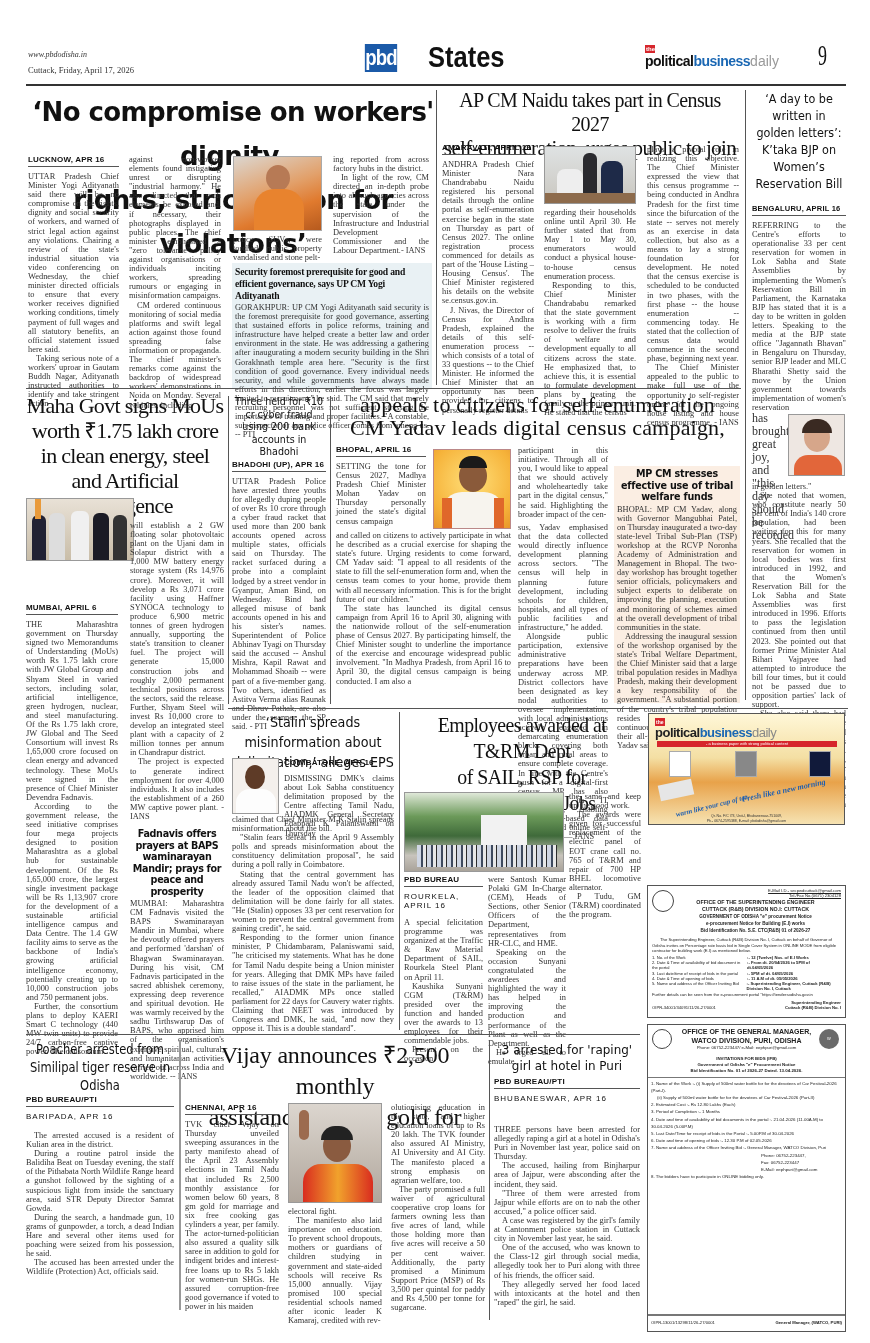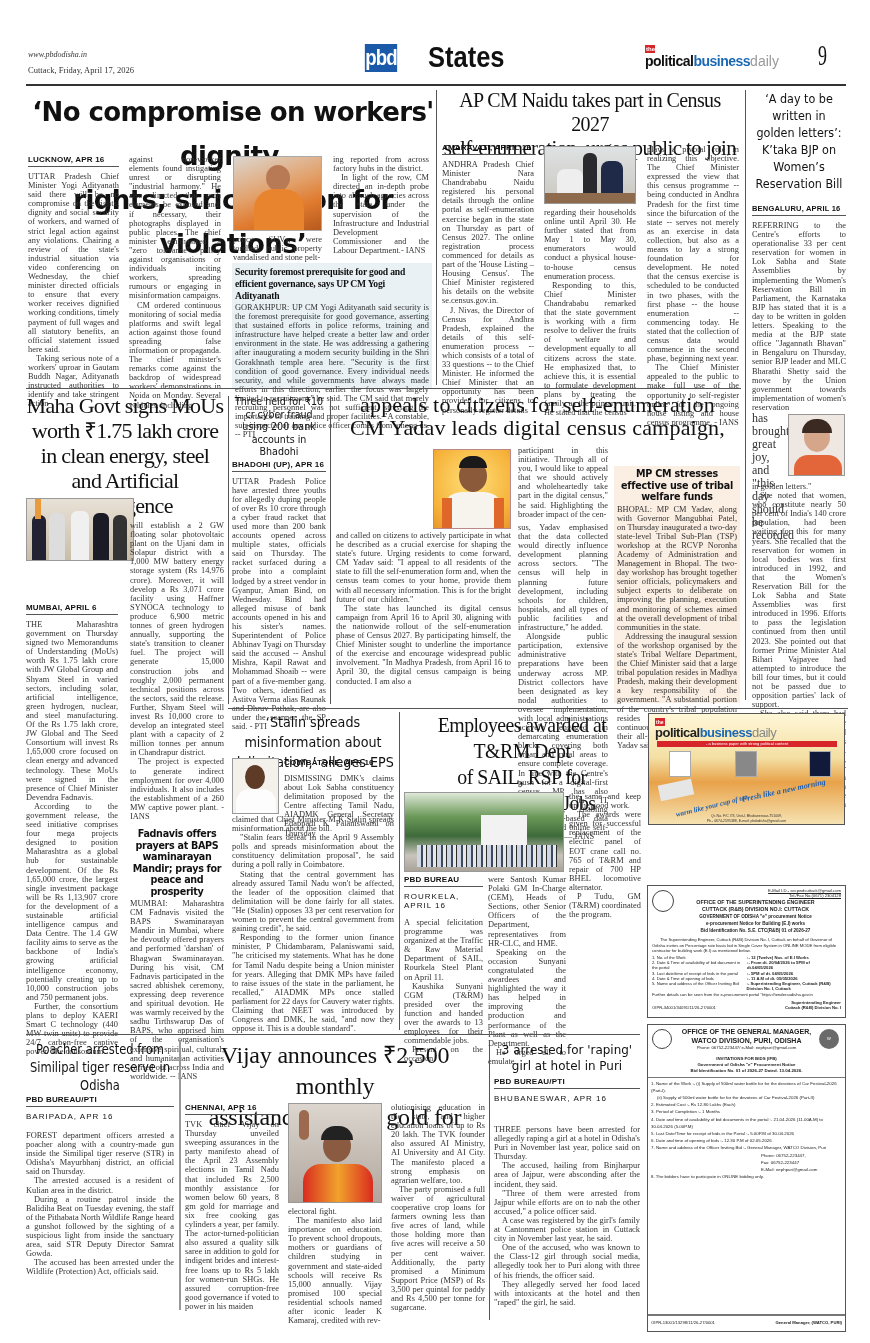--- a/index.html
+++ b/index.html
@@ -150,20 +150,26 @@
   <div class="dl" style="margin-top:2px">BHADOHI (UP), APR 16</div>
   <div class="txt" style="margin-top:4px">UTTAR Pradesh Police have arrested three youths for allegedly duping people of over Rs 10 crore through a cyber fraud racket that used more than 200 bank accounts opened across multiple states, officials said on Thursday. The racket surfaced during a probe into a complaint lodged by a street vendor in Gyanpur, Aman Bind, on Wednesday. Bind had alleged misuse of bank accounts opened in his and his sister's names. Superintendent of Police Abhinav Tyagi on Thursday said the accused -- Anshul Mishra, Kapil Rawat and Mohammad Shoaib -- were part of a five-member gang. Two others, identified as Astitva Verma alias Raunak and Dhruv Pathak, are also under the scanner, the SP said. - PTI</div>
 </div>
 <div class="vr" style="left:330px;top:396px;height:308px"></div>
 
 <div class="abs" style="left:336px;top:393px;width:403px;height:310px">
   <div class="hl" style="font-size:22px;line-height:23px;letter-spacing:.2px">
     <div>appeals to citizens for self-enumeration</div>
     <div>CM Yadav leads digital census campaign,</div>
   </div>
+  <div class="abs" style="left:0;top:52px;width:90px">
+    <div class="dl">BHOPAL, APRIL 16</div>
+    <div class="txt">
+        <p class="first">SETTING the tone for Census 2027, Madhya Pradesh Chief Minister Mohan Yadav on Thursday personally joined the state's digital census campaign</p>
+      </div>
+  </div>
   <div class="photo" style="left:97px;top:56px;width:78px;height:80px;background:radial-gradient(circle at 50% 40%,#ffe07a,#f6b33a 70%,#e8962a);border:1px solid #b88">
     <div style="position:absolute;left:25px;top:10px;width:28px;height:32px;border-radius:50%;background:#8a5a3a"></div>
     <div style="position:absolute;left:25px;top:6px;width:28px;height:12px;border-radius:14px 14px 0 0;background:#1a1a1a"></div>
     <div style="position:absolute;left:8px;top:42px;width:62px;height:40px;border-radius:20px 20px 0 0;background:#f7f4ee"></div>
     <div style="position:absolute;left:8px;top:48px;width:10px;height:32px;background:#e0672a"></div>
     <div style="position:absolute;left:60px;top:48px;width:10px;height:32px;background:#e0672a"></div>
   </div>
   <div class="abs txt" style="left:0;top:138px;width:175px">
       <p class="first">and called on citizens to actively participate in what he described as a crucial exercise for shaping the state's future. Urging residents to come forward, CM Yadav said: "I appeal to all residents of the state to fill the self-enumeration form and, when the census team comes to your home, provide them with all necessary information. This is for the bright future of our children."</p>
       <p>The state has launched its digital census campaign from April 16 to April 30, aligning with the nationwide rollout of the self-enumeration phase of Census 2027. By participating himself, the Chief Minister sought to underline the importance of the exercise and encourage widespread public involvement. "In Madhya Pradesh, from April 16 to April 30, the digital census campaign is being conducted. I am also a</p>
@@ -326,23 +332,23 @@
   </div>
 </div>
 
 <div class="hr" style="left:26px;top:1034px;width:614px"></div>
 
 <div class="abs" style="left:26px;top:1040px;width:148px;height:300px">
   <div class="hs" style="font-size:14px;line-height:18px;transform:scaleX(.82);width:180px;margin-left:-16px">Poacher arrested from Similipal tiger reserve in Odisha</div>
   <div class="dl" style="margin-top:1px">PBD BUREAU/PTI</div>
   <div class="dl" style="border:none;font-weight:normal;letter-spacing:1px;margin-top:4px">BARIPADA, APR 16</div>
   <div class="txt" style="margin-top:8px">
-    <p class="first">FOREST department officers arrested a poacher along with a country-made gun inside the Similipal tiger reserve (STR) in Odisha's Mayurbhanj district, an official said on Thursday.</p>
     <p>The arrested accused is a resident of Kulian area in the district.</p>
     <p>During a routine patrol inside the Balidiha Beat on Tuesday evening, the staff of the Pithabata North Wildlife Range heard a gunshot followed by the sighting of a suspicious light from inside the sanctuary area, said STR Deputy Director Samrat Gowda.</p>
+    <p>During the search, a handmade gun, 10 grams of gunpowder, a torch, a dead Indian Hare and several other items used for poaching were seized from his possession, he said.</p>
     <p>The accused has been arrested under the Wildlife (Protection) Act, officials said.</p>
   </div>
 </div>
 <div class="vr" style="left:179px;top:1040px;height:270px;width:2px;background:#999"></div>
 
 <div class="abs" style="left:185px;top:1040px;width:300px;height:300px">
   <div class="hl" style="font-size:24px;line-height:31px;letter-spacing:-.2px">
     <div>Vijay announces ₹2,500 monthly</div>
     <div>assistance, 8 gram gold for women</div>
   </div>

